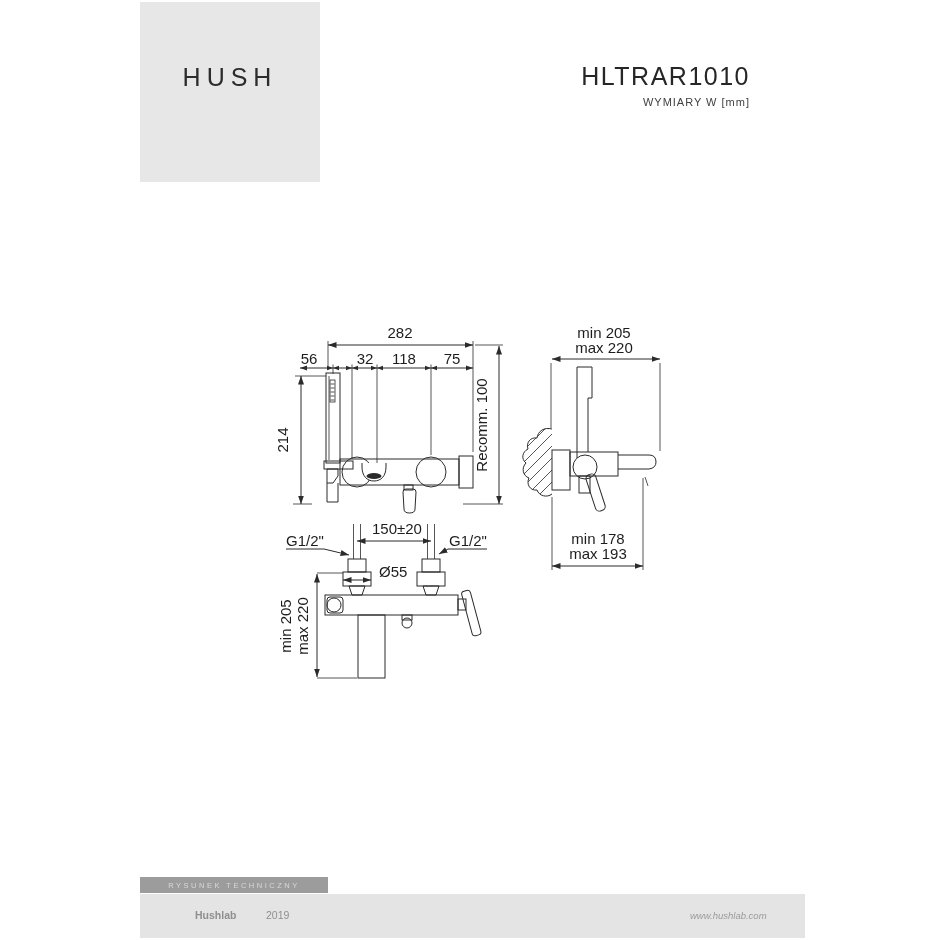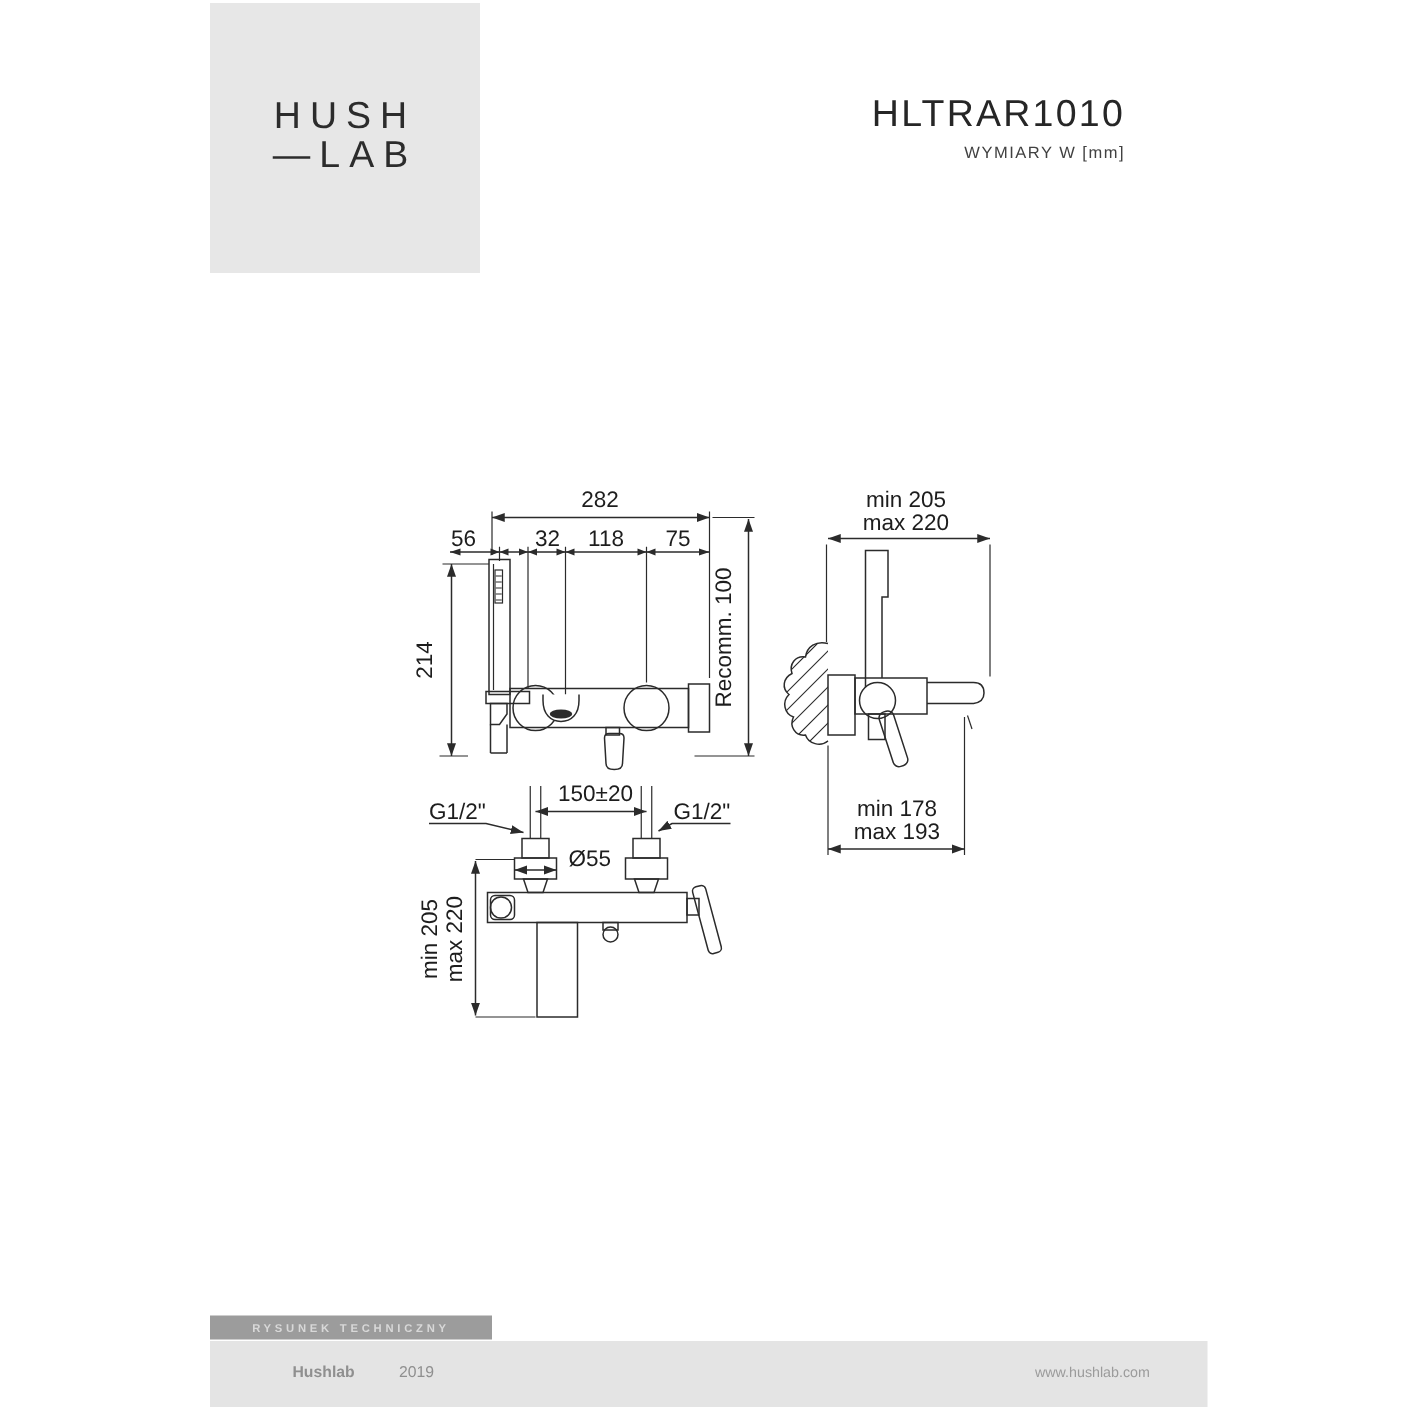--- a/index.html
+++ b/index.html
@@ -15,35 +15,34 @@
   .hdr-sub{margin-top:5px;font-size:11px;letter-spacing:1px;color:#414141;}
   
   .draw{position:absolute;left:270px;top:315px;}
   .ln{fill:none;stroke:#2b2b2b;stroke-width:1;stroke-linejoin:miter;stroke-linecap:butt;}
   .xln{fill:none;stroke:#2b2b2b;stroke-width:0.8;}
   .fillwh{fill:#ffffff;stroke:#2b2b2b;stroke-width:1;}
   .dark{fill:#2b2b2b;stroke:none;}
   text.dim{font-family:"Liberation Sans",sans-serif;font-size:15px;fill:#1d1d1d;}
   
   .type-bar{position:absolute;left:140px;top:877px;width:188px;height:16px;background:#9c9c9c;
-            color:#d8d8d8;font-size:7.5px;letter-spacing:2.5px;text-align:center;line-height:17px;font-weight:bold;}
+            color:#d8d8d8;font-size:7.5px;letter-spacing:2.5px;text-align:center;line-height:17px;}
   .foot-band{position:absolute;left:140px;top:894px;width:665px;height:44px;background:#e4e4e4;}
   .foot-brand{position:absolute;left:55px;top:15px;font-size:10.5px;color:#8f8f8f;font-weight:bold;}
   .foot-year{position:absolute;left:126px;top:15px;font-size:10.5px;color:#8f8f8f;}
-  .foot-site{position:absolute;left:550px;top:16px;font-size:9.5px;color:#9b9b9b;}
+  .foot-site{position:absolute;left:550px;top:16px;font-size:9.5px;color:#9b9b9b;font-style:italic;}
 </style>
 </head>
 <body>
 
 <div class="page">
 
   <div class="logo-block">
     <div class="logo-text">
       <div>HUSH</div>
-      <div>—LAB</div>
     </div>
   </div>
 
   <div class="hdr">
     <div class="hdr-title">HLTRAR1010</div>
     <div class="hdr-sub">WYMIARY W [mm]</div>
   </div>
 
   <svg class="draw" width="420" height="395" viewBox="270 315 420 395">
     <defs>

